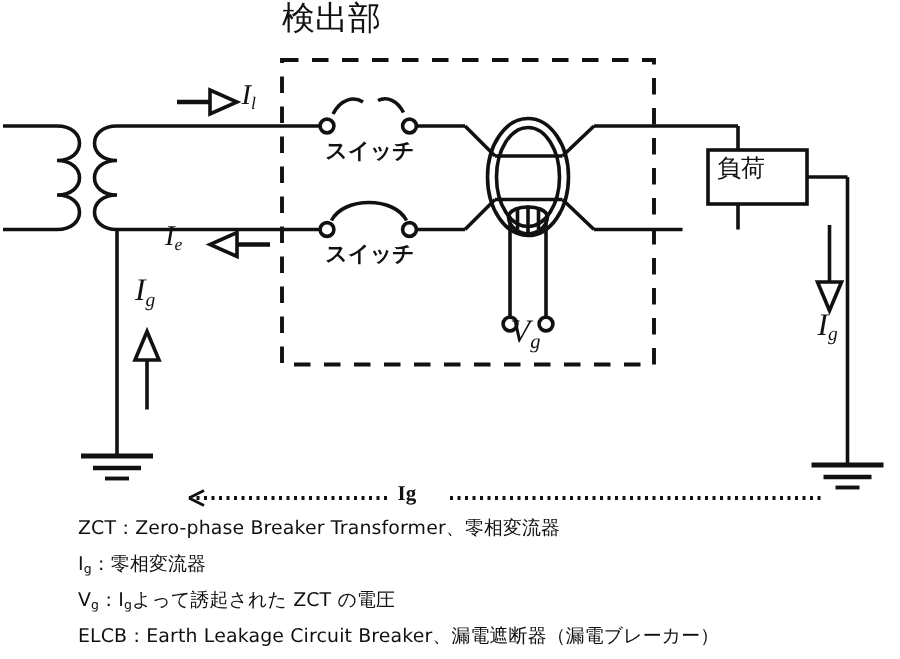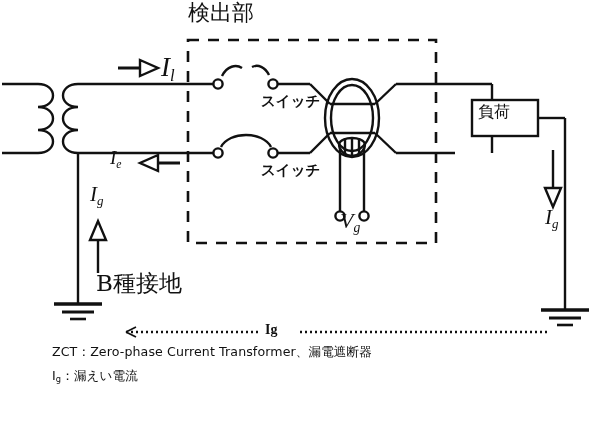--- a/index.html
+++ b/index.html
@@ -2,21 +2,21 @@
 <html><head>
 <meta charset="utf-8">
 <style>
   html,body{margin:0;padding:0;background:#ffffff;}
   body{width:600px;height:439px;overflow:hidden;
        font-family:"Liberation Sans",sans-serif;color:#111;}
   #stage{position:relative;width:600px;height:319px;}
   svg#diagram{position:absolute;left:0;top:0;width:600px;height:439px;display:block;}
   .lbl{position:absolute;white-space:nowrap;color:#111;line-height:1;}
   .jp-serif{font-family:"DejaVu Serif","Liberation Serif",serif;}
-  .jp-sans{font-family:"DejaVu Sans","Liberation Sans",sans-serif;margin-left:44px;}
+  .jp-sans{font-family:"DejaVu Sans","Liberation Sans",sans-serif;}
   .ital{font-family:"Liberation Serif",serif;font-style:italic;}
   .sub{font-size:0.62em;font-style:italic;vertical-align:-0.30em;
        font-family:"Liberation Serif",serif;}
   .legend{position:absolute;left:52px;white-space:nowrap;font-size:12.6px;
           font-family:"DejaVu Sans","Liberation Sans",sans-serif;letter-spacing:0.1px;}
   .legend .v{font-style:normal;text-align:right;}
   .lsub{font-size:0.66em;vertical-align:-0.28em;}
 </style>
 </head>
 <body>
@@ -113,27 +113,26 @@
       <path d="M300 332 L548 332" stroke-width="2.6" stroke-dasharray="2 3"></path>
     </g>
   </svg>
 
   <div class="lbl jp-serif" style="left:188px;top:2px;font-size:22px;">検出部</div>
 
 
 
   <div class="lbl jp-serif" style="left:478px;top:104px;font-size:16px;">負荷</div>
 
-  <div class="lbl jp-serif" style="left:96px;top:272px;font-size:23px;">B種接地</div>
 
   <div class="lbl jp-sans" style="left:217px;top:94px;font-size:14.5px;font-weight:bold;">スイッチ</div>
 
   <div class="lbl jp-sans" style="left:217px;top:163px;font-size:14.5px;font-weight:bold;">スイッチ</div>
 
-  <div class="lbl" style="left:161px;top:54px;font-size:27px;">
+  <div class="lbl" style="left:161px;top:54px;font-size:19px;">
     <span class="ital">I</span><span class="sub">l</span>
   </div>
 
   <div class="lbl" style="left:110px;top:148px;font-size:19px;">
     <span class="ital">I</span><span class="sub">e</span>
   </div>
 
   <div class="lbl" style="left:90px;top:183px;font-size:21px;">
     <span class="ital">I</span><span class="sub">g</span>
   </div>
@@ -143,22 +142,28 @@
   </div>
 
   <div class="lbl" style="left:340px;top:210px;font-size:22px;">
     <span class="ital">V</span><span class="sub">g</span>
   </div>
 
   <div class="lbl" style="left:265px;top:323px;font-size:14px;font-weight:bold;
               font-family:'Liberation Serif',serif;">Ig</div>
 
   <div class="legend" style="top:344px;">
-    <span class="v">ZCT</span><span>：</span><span>Zero-phase Current Transformer、漏電遮断器</span>
+    <span class="v">ZCT</span><span>：</span><span>Zero-phase Breaker Transformer、零相変流器</span>
   </div>
 
   <div class="legend" style="top:368px;">
-    <span class="v">I</span><span class="lsub">g</span><span>：</span><span>漏えい電流</span>
+    <span class="v">I</span><span class="lsub">g</span><span>：</span><span>零相変流器</span>
   </div>
 
+  <div class="legend" style="top:392px;">
+    <span class="v">V</span><span class="lsub">g</span><span>：</span><span>I</span><span class="lsub">g</span><span>よって誘起された ZCT の電圧</span>
+  </div>
 
+  <div class="legend" style="top:416px;">
+    <span class="v">ELCB</span><span>：</span><span>Earth Leakage Circuit Breaker、漏電遮断器（漏電ブレーカー）</span>
+  </div>
 
 </div>
 
 </body></html>

